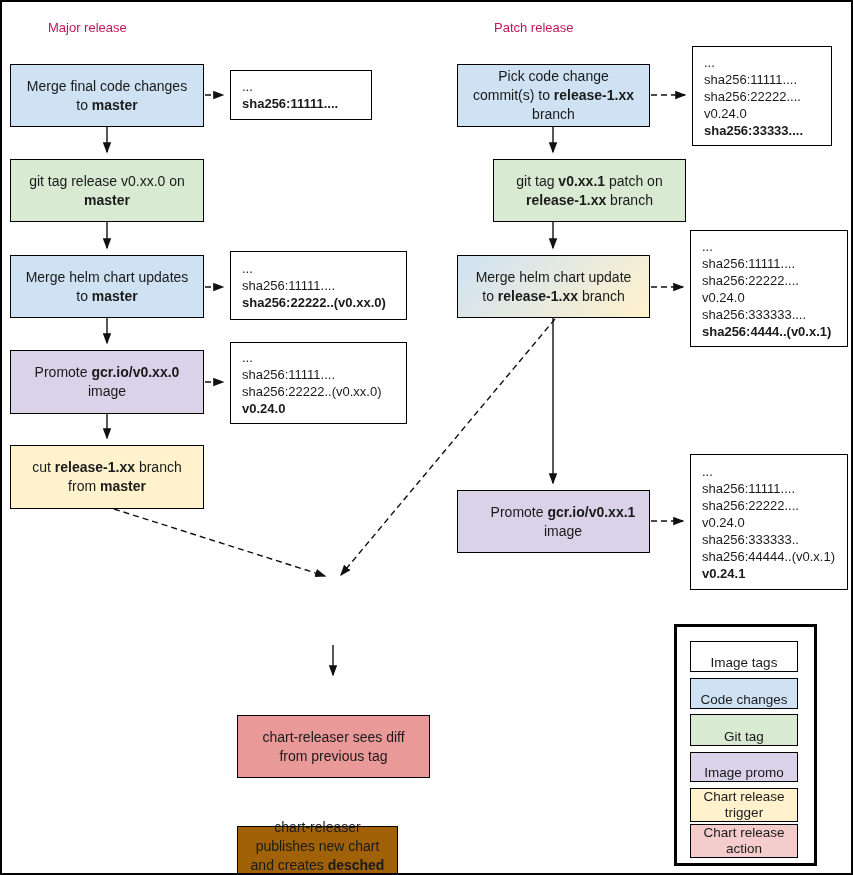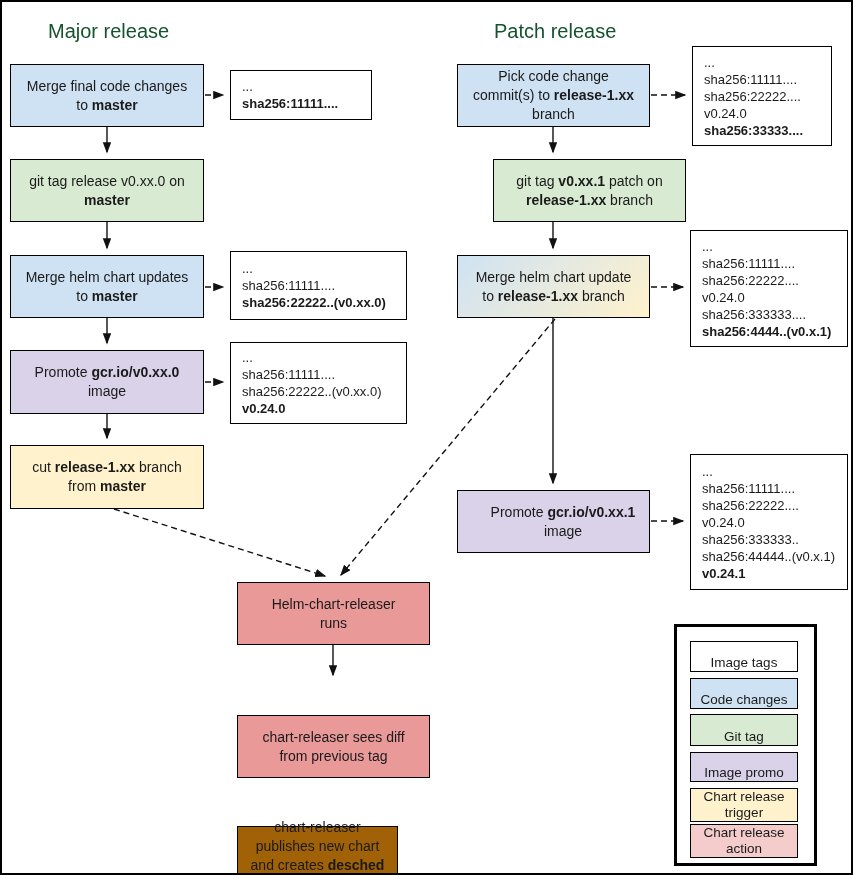--- a/index.html
+++ b/index.html
@@ -2,21 +2,21 @@
 <html><head>
 <meta charset="utf-8">
 <style>
   html,body{margin:0;padding:0;background:#fff;}
   .canvas{
     position:relative;width:853px;height:875px;box-sizing:border-box;
     background:#ffffff;border:2px solid #000;overflow:hidden;
     font-family:"Liberation Sans","DejaVu Sans",sans-serif;color:#1a1a1a;
   }
   .arrows{position:absolute;left:0;top:0;pointer-events:none;}
-  .title{position:absolute;font-size:20px;font-weight:400;color:#14532d;white-space:nowrap;}
+  .title{position:absolute;font-size:13px;font-weight:400;color:#be185d;white-space:nowrap;}
   .fbox{
     position:absolute;box-sizing:border-box;border:1px solid #000;
     display:flex;align-items:center;justify-content:center;text-align:center;
     font-size:14px;line-height:19px;padding:2px 12px;
   }
   .fbox .lbl{display:inline;}
   .fbox.narrow{padding:2px 26px;}
   .fbox b{font-weight:700;}
   .ba{word-break:break-all;}
   .grad{background:linear-gradient(135deg,#cfe2f3,#fff2cc);}
@@ -93,23 +93,20 @@
   <div class="fbox" style="left: 455px; top: 157px; width: 193px; height: 63px; background: rgb(217, 234, 211); margin-left: 36px;">
     <span class="lbl"><span>git tag </span><b>v0.xx.1</b><span> patch on </span><b>release-1.xx</b><span> branch</span></span>
   </div>
   <div class="fbox grad" style="left:455px;top:253px;width:193px;height:63px;">
     <span class="lbl"><span>Merge helm chart update to </span><b>release-1.xx</b><span> branch</span></span>
   </div>
   <div class="fbox" style="left: 455px; top: 488px; width: 193px; height: 63px; background: rgb(217, 210, 233); padding-left: 31px;">
     <span class="lbl"><span>Promote </span><b>gcr.io/v0.xx.1</b><span> image</span></span>
   </div>
 
-  <div class="fbox narrow" style="left: 235px; top: 580px; width: 193px; height: 63px; background: rgb(234, 153, 153);">
-    <span class="lbl"><span>Helm-chart-releaser runs</span></span>
-  </div>
   <div class="fbox" style="left: 235px; top: 680px; width: 193px; height: 63px; background: rgb(234, 153, 153); margin-top: 33px;">
     <span class="lbl"><span>chart-releaser sees diff from previous tag</span></span>
   </div>
   <div class="fbox" style="left: 235px; top: 780px; width: 161px; height: 78px; background: #a16207; margin-top: 44px;">
     <span class="lbl"><span>chart-releaser publishes new chart and creates </span><b class="ba">descheduler-helm-chart-xx</b><span> tag</span></span>
   </div>
 
   <div class="tbox" style="left:228px;top:68px;width:142px;height:50px;">
     <div class="tl">...</div>
     <div class="tl bl">sha256:11111....</div>

